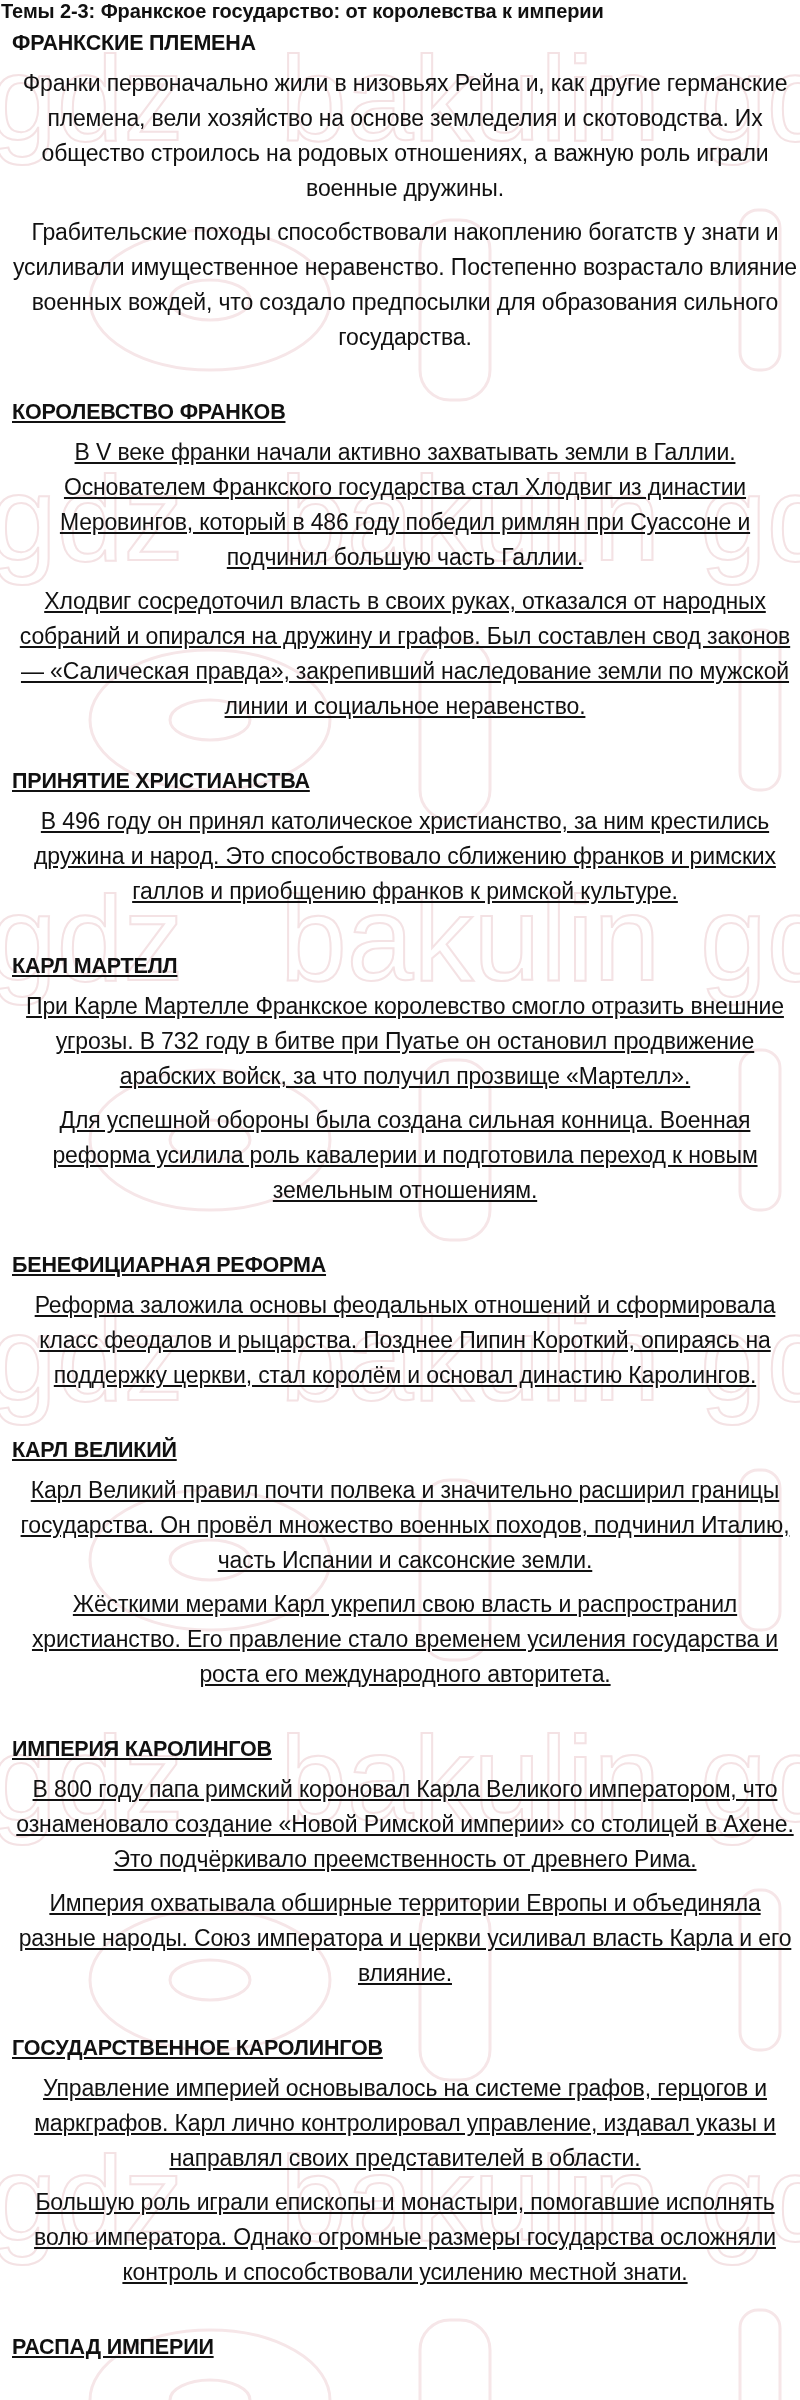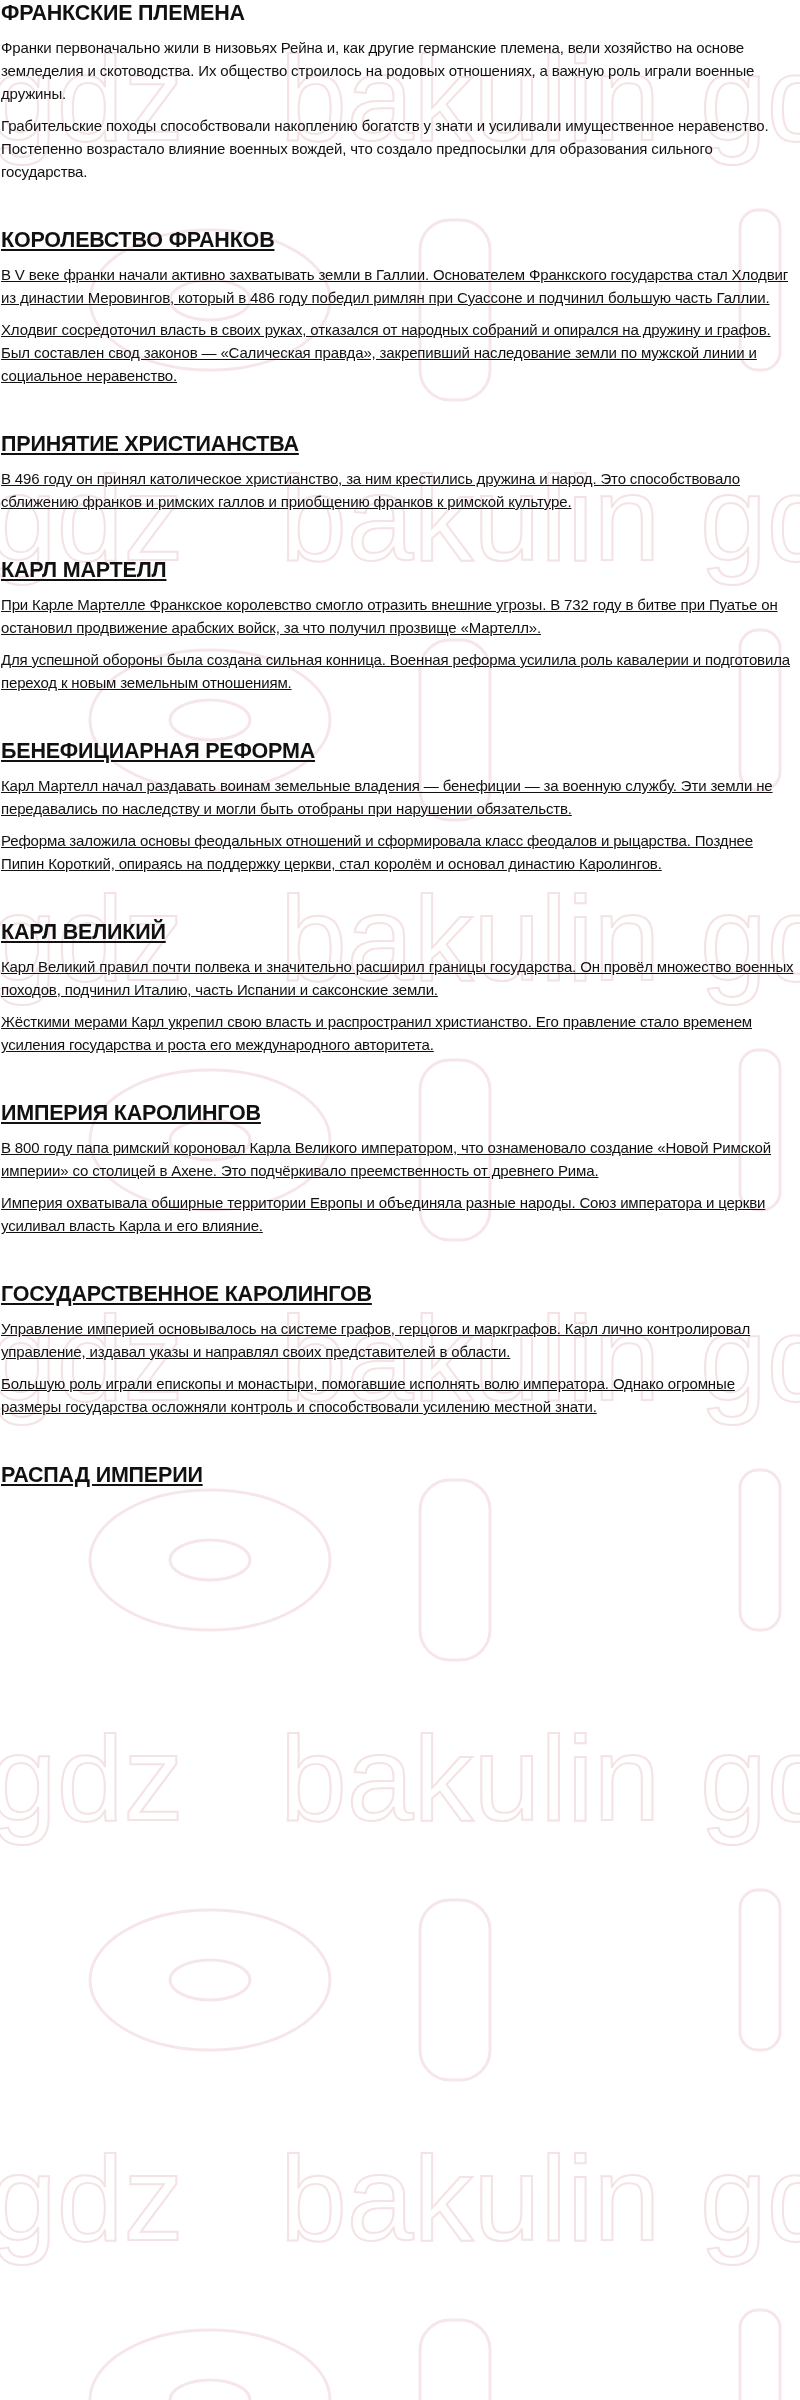--- a/index.html
+++ b/index.html
@@ -23,34 +23,35 @@
     padding: 0 2px 0 1px;
   }
   .doc-title {
     font-size: 20px;
     font-weight: bold;
     line-height: 22px;
     margin: 0 0 8px 0;
     padding-top: 0;
     letter-spacing: -0.1px;
   }
-  .section { margin: 0; }
+  .section { margin: 0; padding-left: 11px; }
   .section + .section { margin-top: 44px; text-decoration: underline; }
   .section-heading {
     font-size: 21.5px;
     font-weight: bold;
     line-height: 26px;
     margin: 0 0 10px 0;
     letter-spacing: -0.2px;
   }
   .para {
-    font-size: 15px;
-    line-height: 23px;
+    font-size: 23px;
+    line-height: 35px;
     margin: 0 0 9px 0;
     letter-spacing: -0.15px;
+    text-align: center;
   }
   .para:last-child { margin-bottom: 0; }
 </style>
 </head>
 <body>
 
 <svg class="watermark" width="800" height="2400" viewBox="0 0 800 2400" xmlns="http://www.w3.org/2000/svg">
   <defs>
     <pattern id="wm" x="0" y="0" width="800" height="420" patternUnits="userSpaceOnUse">
       <g fill="none" stroke="#f6e6e8" stroke-width="3">
@@ -61,20 +62,21 @@
         <ellipse cx="210" cy="300" rx="40" ry="20"></ellipse>
         <rect x="420" y="220" width="70" height="180" rx="30"></rect>
         <rect x="740" y="210" width="40" height="160" rx="18"></rect>
       </g>
     </pattern>
   </defs>
   <rect x="0" y="0" width="800" height="2400" fill="url(#wm)"></rect>
 </svg>
 
 <div class="doc">
+  <div class="doc-title">Темы 2-3: Франкское государство: от королевства к империи</div>
 
   <div class="section">
     <div class="section-heading">ФРАНКСКИЕ ПЛЕМЕНА</div>
     <p class="para">Франки первоначально жили в низовьях Рейна и, как другие германские племена, вели хозяйство на основе земледелия и скотоводства. Их общество строилось на родовых отношениях, а важную роль играли военные дружины.</p>
     <p class="para">Грабительские походы способствовали накоплению богатств у знати и усиливали имущественное неравенство. Постепенно возрастало влияние военных вождей, что создало предпосылки для образования сильного государства.</p>
   </div>
 
   <div class="section">
     <div class="section-heading">КОРОЛЕВСТВО ФРАНКОВ</div>
     <p class="para">В V веке франки начали активно захватывать земли в Галлии. Основателем Франкского государства стал Хлодвиг из династии Меровингов, который в 486 году победил римлян при Суассоне и подчинил большую часть Галлии.</p>
@@ -87,21 +89,20 @@
   </div>
 
   <div class="section">
     <div class="section-heading">КАРЛ МАРТЕЛЛ</div>
     <p class="para">При Карле Мартелле Франкское королевство смогло отразить внешние угрозы. В 732 году в битве при Пуатье он остановил продвижение арабских войск, за что получил прозвище «Мартелл».</p>
     <p class="para">Для успешной обороны была создана сильная конница. Военная реформа усилила роль кавалерии и подготовила переход к новым земельным отношениям.</p>
   </div>
 
   <div class="section">
     <div class="section-heading">БЕНЕФИЦИАРНАЯ РЕФОРМА</div>
-    <p class="para">Карл Мартелл начал раздавать воинам земельные владения — бенефиции — за военную службу. Эти земли не передавались по наследству и могли быть отобраны при нарушении обязательств.</p>
     <p class="para">Реформа заложила основы феодальных отношений и сформировала класс феодалов и рыцарства. Позднее Пипин Короткий, опираясь на поддержку церкви, стал королём и основал династию Каролингов.</p>
   </div>
 
   <div class="section">
     <div class="section-heading">КАРЛ ВЕЛИКИЙ</div>
     <p class="para">Карл Великий правил почти полвека и значительно расширил границы государства. Он провёл множество военных походов, подчинил Италию, часть Испании и саксонские земли.</p>
     <p class="para">Жёсткими мерами Карл укрепил свою власть и распространил христианство. Его правление стало временем усиления государства и роста его международного авторитета.</p>
   </div>
 
   <div class="section">

